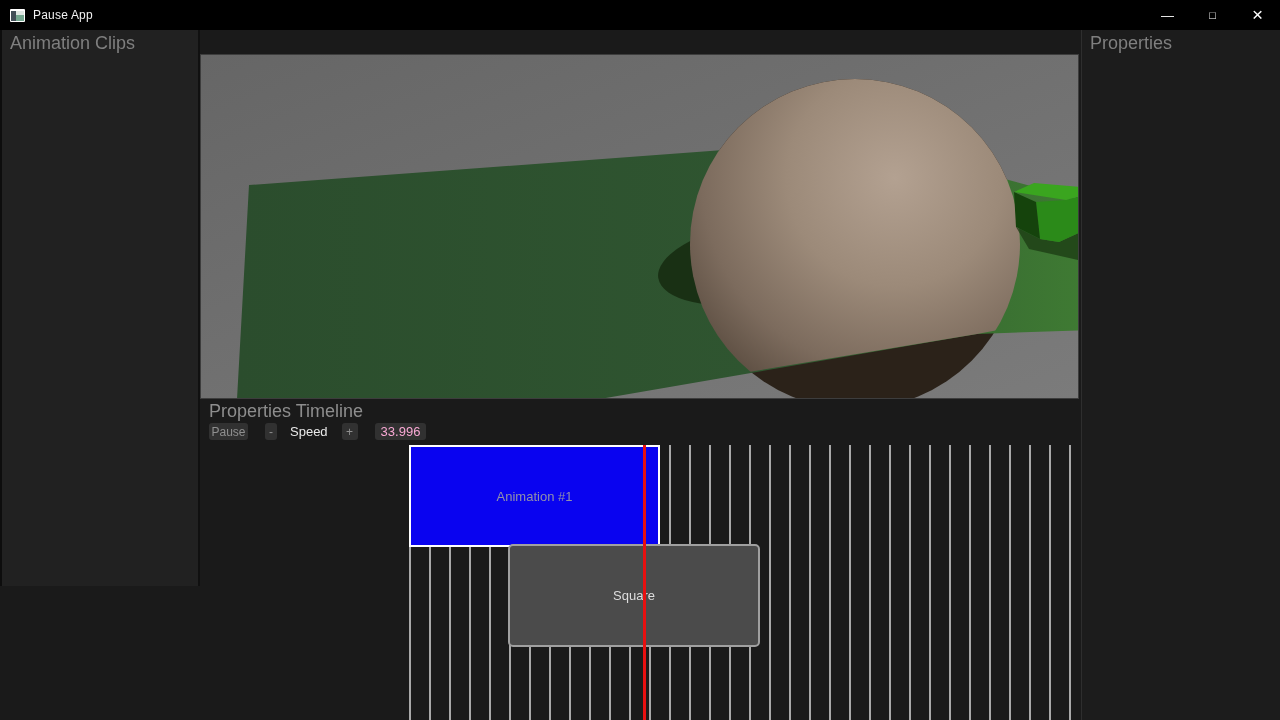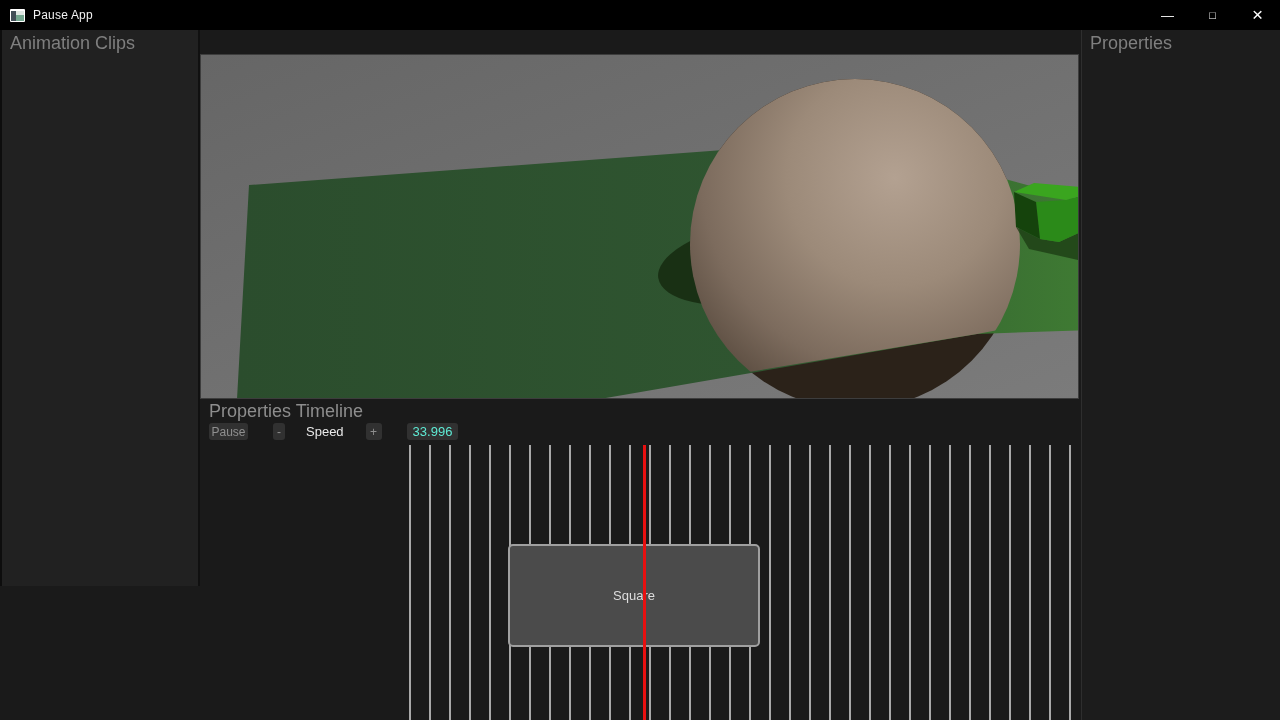--- a/index.html
+++ b/index.html
@@ -33,29 +33,29 @@
   #left-panel  .panel-title { position: absolute; left: 8px;  top: 3px; }
   #right-panel .panel-title { position: absolute; left: 8px;  top: 3px; }
 
   
   #viewport { position: absolute; left: 1px; top: 25px; width: 877px; height: 343px;
               outline: 1px solid #3d3d3d; }
 
   
   #timeline-title { position: absolute; left: 9px; top: 371px; color: #8d8d8d; font-size: 18px; }
   #timeline-controls { position: absolute; left: 9px; top: 393px; height: 17px;
-                       display: flex; align-items: center; gap: 16px; }
+                       display: flex; align-items: center; gap: 8px; }
   .tl-btn { background: #313131; color: #8f8f8f; font-size: 12px; border-radius: 3px;
             height: 17px; display: inline-flex; align-items: center; justify-content: center;
             cursor: default; }
   #pause-btn { width: 39px; }
   #speed-dec { width: 12px; margin-left: 9px; }
   #speed-label { color: #e9e9e9; font-size: 13px; margin-left: 5px; }
   #speed-inc { width: 16px; margin-left: 6px; }
-  #speed-value { background: #313131; color: #5eead4; font-size: 13px; border-radius: 3px;
+  #speed-value { background: #313131; color: #f9a8d4; font-size: 13px; border-radius: 3px;
                  height: 17px; padding: 0 6px; margin-left: 9px; display: inline-flex; align-items: center; }
 
   #timeline-canvas { position: absolute; left: 0; top: 0; width: 881px; height: 690px; }
   .tick { position: absolute; width: 2px; background: #a9a9a9; }
   .clip { position: absolute; display: flex; align-items: center; justify-content: center;
           font-size: 13px; cursor: default; }
   #playhead { position: absolute; width: 3px; }
 </style>
 </head>
 <body>
@@ -166,20 +166,23 @@
       <div class="tick" style="left: 869px; top: 415px; height: 275px; background: rgb(169, 169, 169);"></div>
       <div class="tick" style="left: 889px; top: 415px; height: 275px; background: rgb(169, 169, 169);"></div>
       <div class="tick" style="left: 909px; top: 415px; height: 275px; background: rgb(169, 169, 169);"></div>
       <div class="tick" style="left: 929px; top: 415px; height: 275px; background: rgb(169, 169, 169);"></div>
       <div class="tick" style="left: 949px; top: 415px; height: 275px; background: rgb(169, 169, 169);"></div>
       <div class="tick" style="left: 969px; top: 415px; height: 275px; background: rgb(169, 169, 169);"></div>
       <div class="tick" style="left: 989px; top: 415px; height: 275px; background: rgb(169, 169, 169);"></div>
       <div class="tick" style="left: 1009px; top: 415px; height: 275px; background: rgb(169, 169, 169);"></div>
       <div class="tick" style="left: 1029px; top: 415px; height: 275px; background: rgb(169, 169, 169);"></div>
       <div class="tick" style="left: 1049px; top: 415px; height: 275px; background: rgb(169, 169, 169);"></div>
+      <div class="clip" style="left: 209px; top: 415px; width: 251px; height: 102px; background: rgb(9, 3, 240); border: 2px solid rgb(255, 255, 255); border-radius: 0px; color: rgb(145, 145, 171);">
+        <span>Animation #1</span>
+      </div>
       <div class="clip" style="left: 308px; top: 514px; width: 252px; height: 103px; background: rgb(75, 75, 75); border: 2px solid rgb(160, 160, 160); border-radius: 5px; color: rgb(221, 221, 221);">
         <span>Square</span>
       </div>
       <div id="playhead" style="left: 443px; top: 415px; height: 275px; background: rgb(232, 16, 16);"></div>
     </div>
 </div>
 
 <div id="right-panel">
   <div class="panel-title">Properties</div>
 </div>

